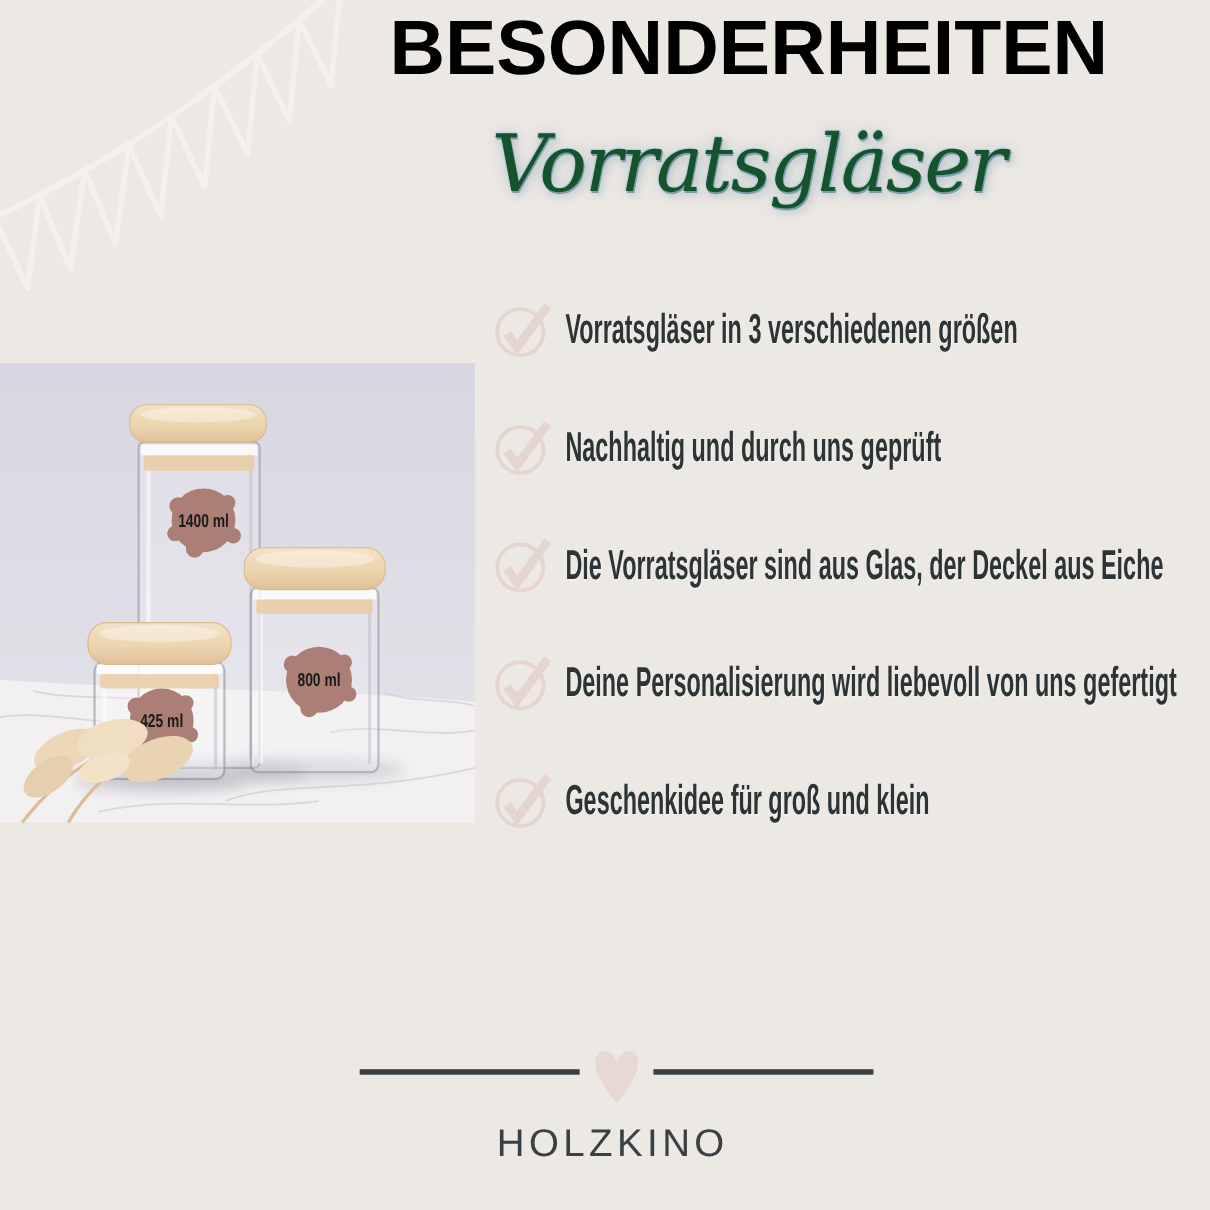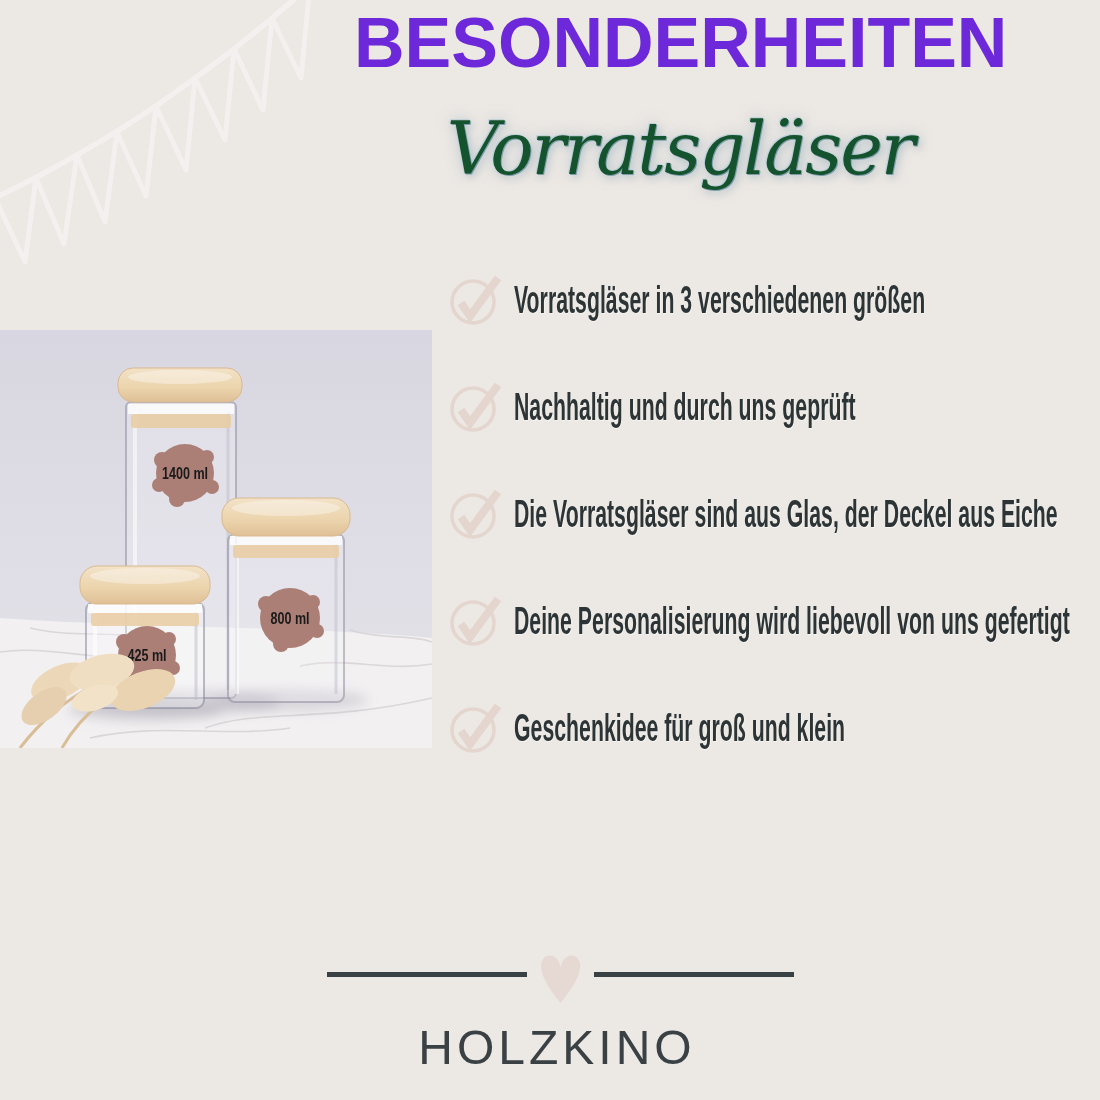--- a/index.html
+++ b/index.html
@@ -10,21 +10,21 @@
   }
   .stage{position:absolute;inset:0;width:1100px;height:1100px;}
 
   
   .bunting{position:absolute;left:0;top:0;}
 
   
   .main-title{
     position:absolute;left:354px;top:8px;
     font-size:70px;font-weight:bold;letter-spacing:0px;line-height:1;
-    color:#6d28d9;white-space:nowrap;
+    color:#000000;white-space:nowrap;
   }
   .script-title{
     position:absolute;left:430px;top:104px;width:500px;text-align:center;
     font-family:"DejaVu Serif", serif;font-style:italic;
     font-size:72px;letter-spacing:-2px;line-height:1.25;
     color:#14532d;white-space:nowrap;
     text-shadow:1px 1px 0 #7e9dab, -1px -1px 0 #bdd0d8, 0 0 14px rgba(140,170,185,.55), 3px 4px 6px rgba(120,150,165,.25);
   }
 
   
@@ -44,21 +44,21 @@
 
   
   .footer-divider{
     position:absolute;left:327px;top:946px;width:467px;height:56px;
     display:flex;align-items:center;
   }
   .divider-line{flex:1;height:5px;background:#394145;}
   .heart-wrap{width:47px;height:56px;margin:0 10px;transform:translateY(4px);}
   .brand{
     position:absolute;left:0;right:0;top:1020px;text-align:center;
-    font-size:48px;font-weight:400;letter-spacing:4px;color:#3a4145;
+    font-size:35px;font-weight:400;letter-spacing:4px;color:#3a4145;
     padding-left:14px;white-space:nowrap;
   }
 </style>
 </head>
 <body>
 
 <div class="stage">
 
   <svg class="bunting" width="330" height="290" viewBox="0 0 330 290" fill="none">
     <g stroke="#f3f0ef" stroke-width="5" stroke-linejoin="round" stroke-linecap="round" fill="none">

